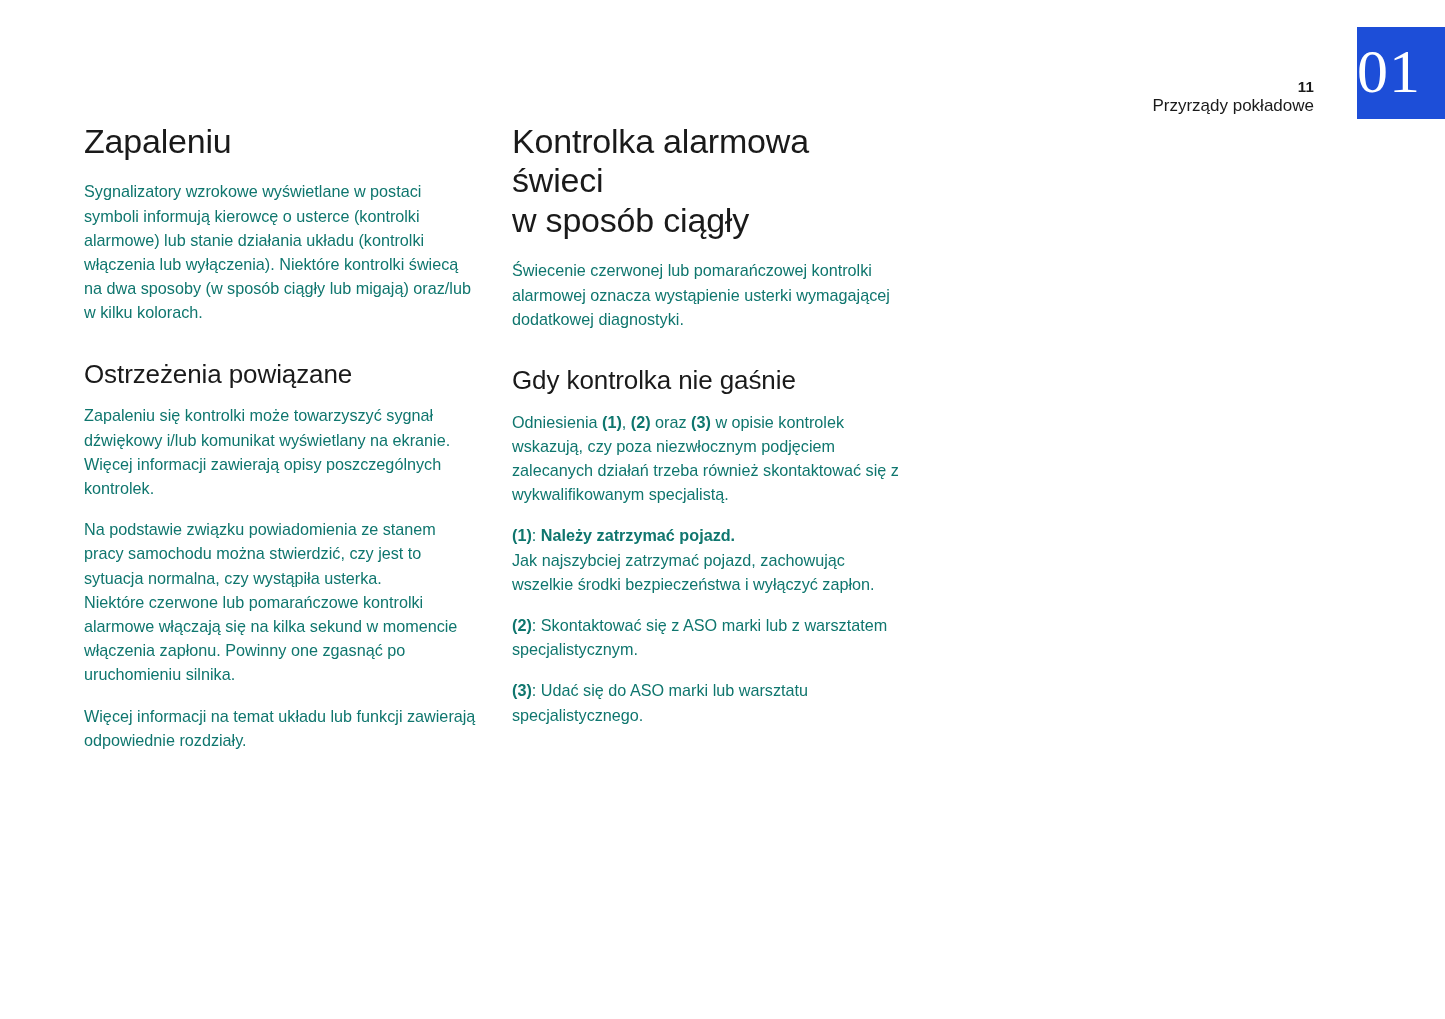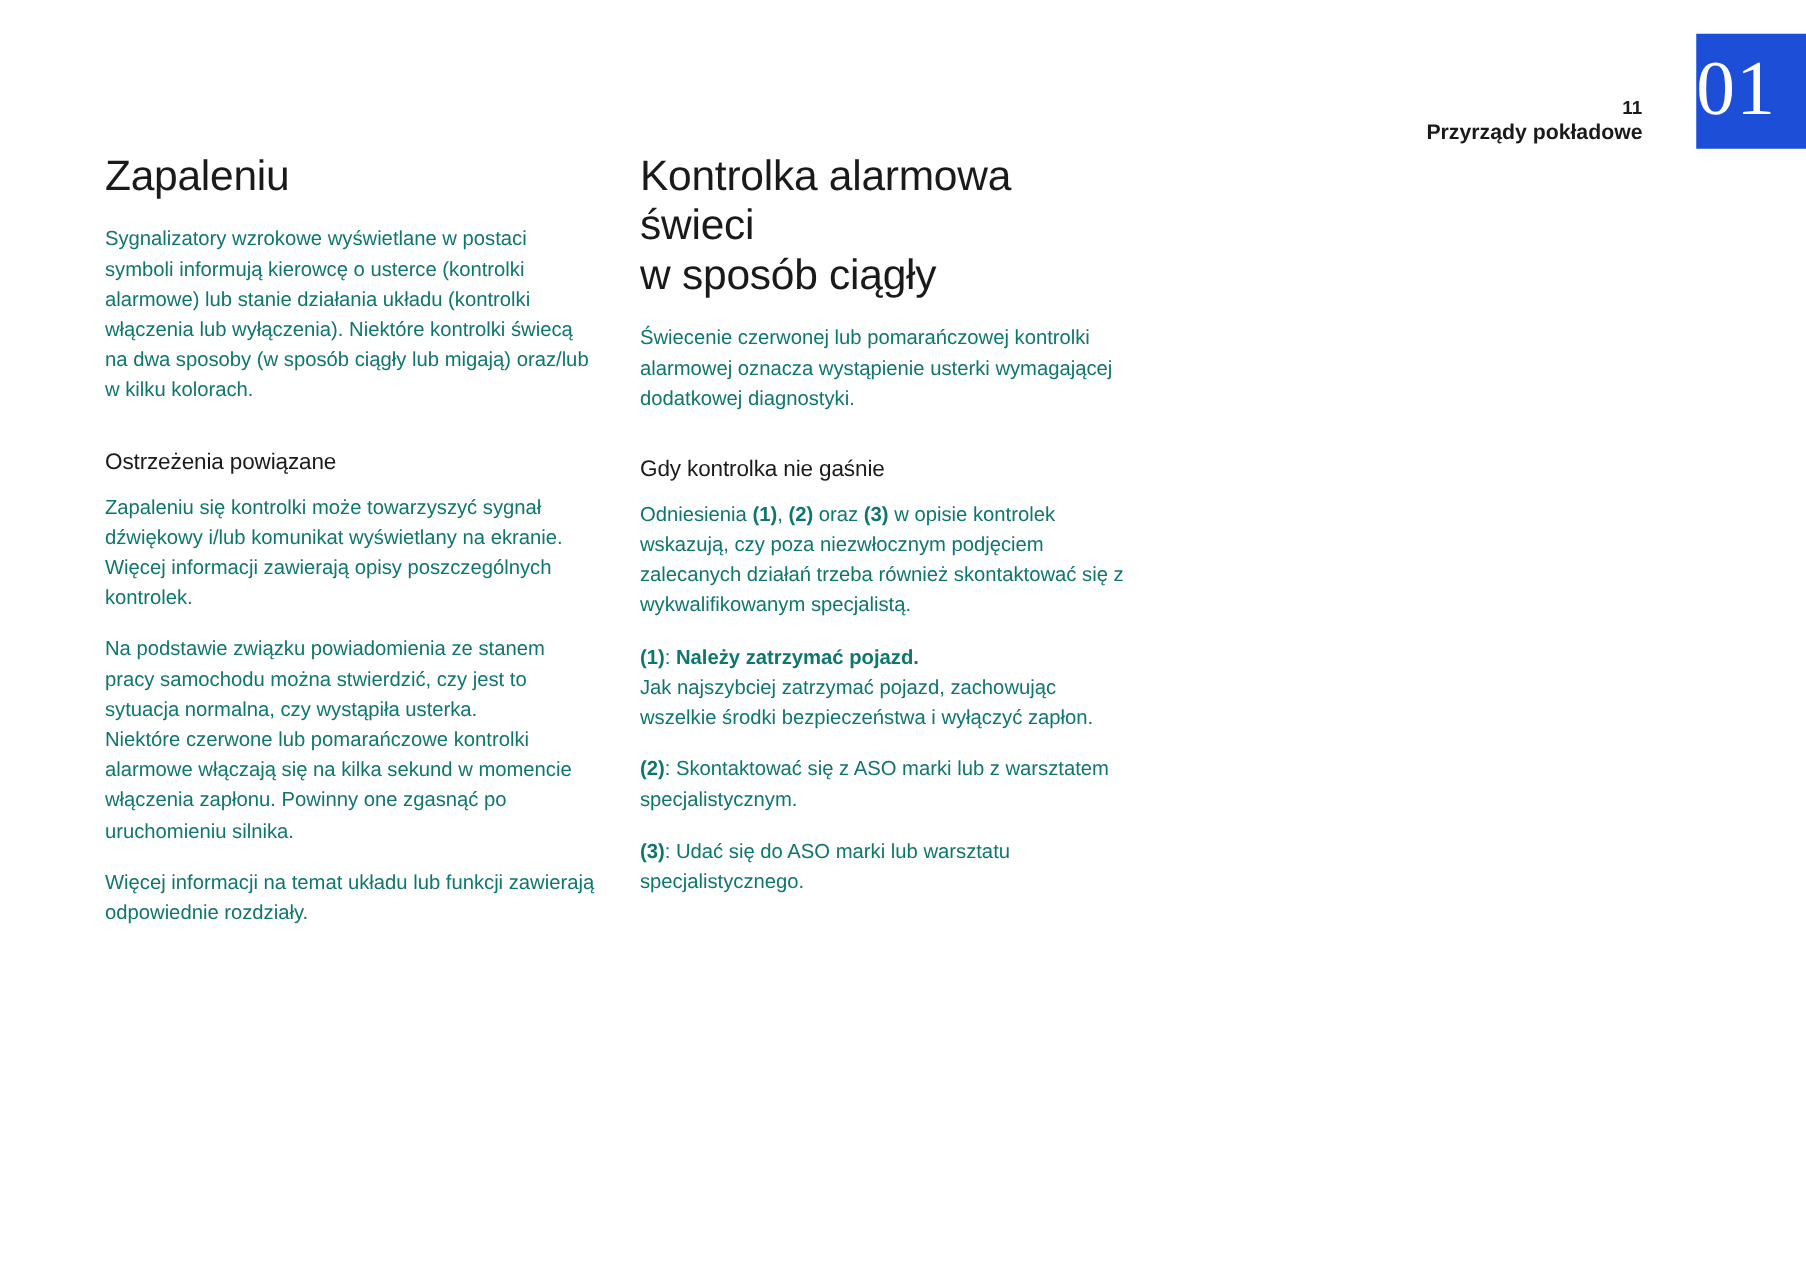--- a/index.html
+++ b/index.html
@@ -44,21 +44,21 @@
     line-height: 1.18;
   }
   .header-pagenum {
     font-size: 15px;
     font-weight: bold;
     letter-spacing: 0.2px;
     color: #1a1a1a;
   }
   .header-section {
     font-size: 17px;
-    font-weight: 700;
+    font-weight: 400;
     color: #1a1a1a;
     white-space: nowrap;
   }
   .chapter-badge {
     width: 88px;
     height: 92px;
     background: #1d4ed8;
     display: flex;
     align-items: center;
     justify-content: flex-start;
@@ -88,21 +88,21 @@
   h1.title {
     margin: 0 0 18px 0;
     font-size: 34px;
     font-weight: 300;
     line-height: 1.16;
     letter-spacing: -0.2px;
     color: #1a1a1a;
   }
   h2.subtitle {
     margin: 34px 0 13px 0;
-    font-size: 18px;
+    font-size: 26px;
     font-weight: 400;
     line-height: 1.22;
     letter-spacing: -0.1px;
     color: #1a1a1a;
   }
   p.body {
     margin: 0 0 17px 0;
     font-size: 16.2px;
     font-weight: 400;
     line-height: 24.2px;

